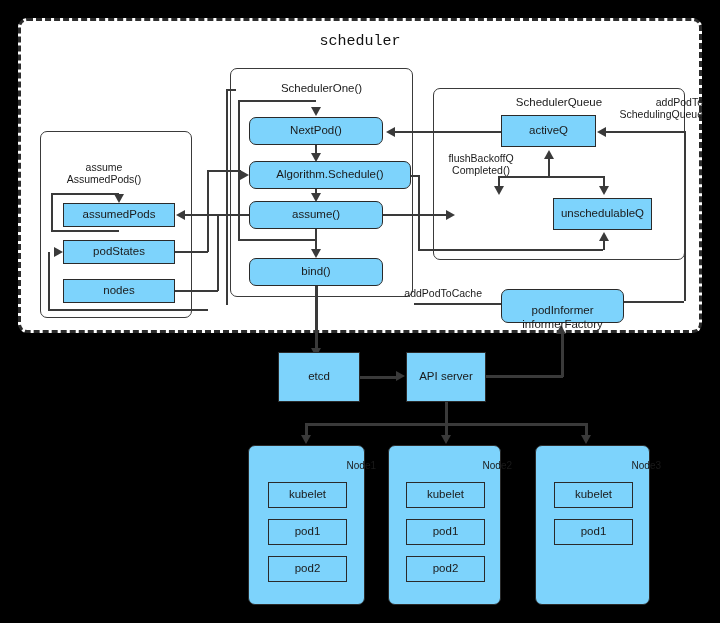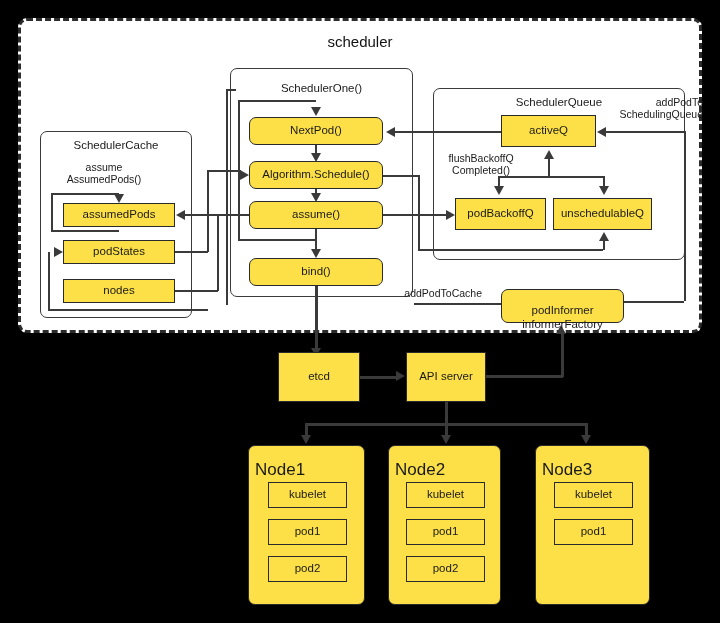--- a/index.html
+++ b/index.html
@@ -16,21 +16,21 @@
   #canvas {
     position: relative;
     width: 720px;
     height: 623px;
     background: #000000;
   }
 
   
   .box {
     position: absolute;
-    background: #fde047;
+    background: #7dd3fc;
     border: 1.6px solid #2a2a2a;
     box-sizing: border-box;
     color: #1a1a1a;
     font-size: 11.5px;
     line-height: 1.18;
     display: flex;
     align-items: center;
     justify-content: center;
     text-align: center;
     z-index: 6;
@@ -67,20 +67,21 @@
     z-index: 1;
   }
   #scheduler-title {
     position: absolute;
     left: 18px; top: 33px;
     width: 684px;
     text-align: center;
     font-size: 15px;
     color: #121212;
     z-index: 8;
+    font-family: Liberation Mono, monospace;
   }
 
   
 
   
   .ln {           
     position: absolute;
     background: #3a3a3a;
     z-index: 4;
   }
@@ -107,43 +108,43 @@
     white-space: pre-line;
     text-align: center;
     z-index: 9;
     background: transparent;
   }
   .edge-label.right-al { text-align: right; }
 
   .node-title {
     position: absolute;
     width: 100%;
-    text-align: left;
-    font-size: 17px;
+    text-align: right;
+    font-size: 10px;
     color: #1a1a1a;
     top: 14px;
-    left: 6px;
+    left: 12px;
   }
 </style>
 </head>
 <body>
 
 <div id="canvas">
 
   <div id="scheduler-plate"></div>
   <div id="scheduler-title">scheduler</div>
 
   <div class="container-box" style="left:230px; top:68px; width:183px; height:229px;"></div>
   <div class="container-title" style="left:230px; top:82px; width:183px;">SchedulerOne()</div>
 
   <div class="box round" style="left:249px; top:117px; width:134px; height:28px;">
     <span>NextPod()</span>
   </div>
 
-  <div class="box round" style="left:249px; top:161px; width:134px; height:28px;">
+  <div class="box round" style="left:249px; top:161px; width:162px; height:28px;">
     <span>Algorithm.Schedule()</span>
   </div>
 
   <div class="box round" style="left:249px; top:201px; width:134px; height:28px;">
     <span>assume()</span>
   </div>
 
   <div class="box round" style="left:249px; top:258px; width:134px; height:28px;">
     <span>bind()</span>
   </div>
@@ -164,21 +165,20 @@
 
   <div class="arw right" style="left:240px; top:169.5px;"></div>
 
   <div class="ln v" style="left:226px; top:89px; height:216px;"></div>
   <div class="ln h" style="left:226px; top:89px; width:10px;"></div>
 
   <div class="ln thick v" style="left:315px; top:286px; height:66px;"></div>
   <div class="arw down" style="left:310.5px; top:348px;"></div>
 
   <div class="container-box" style="left:40px; top:131px; width:152px; height:187px;"></div>
-  <div class="container-title" style="left:40px; top:139px; width:152px;">SchedulerCache</div>
 
   <div class="edge-label" style="left:44px; top:161px; width:120px;">assume
 AssumedPods()</div>
 
   <div class="box sharp" style="left:63px; top:203px; width:112px; height:24px;">
     <span>assumedPods</span>
   </div>
   <div class="box sharp" style="left:63px; top:240px; width:112px; height:24px;">
     <span>podStates</span>
   </div>
@@ -203,23 +203,20 @@
   <div class="ln h" style="left:207px; top:170px; width:34px;"></div>
 
   <div class="ln h" style="left:175px; top:290px; width:43px;"></div>
   <div class="ln v" style="left:217px; top:214px; height:77px;"></div>
 
   <div class="container-box" style="left:433px; top:88px; width:252px; height:172px;"></div>
   <div class="container-title" style="left:433px; top:96px; width:252px;">SchedulerQueue</div>
 
   <div class="box sharp" style="left:501px; top:115px; width:95px; height:32px;">
     <span>activeQ</span>
-  </div>
-  <div class="box sharp" style="left:455px; top:198px; width:91px; height:32px;">
-    <span>podBackoffQ</span>
   </div>
   <div class="box sharp" style="left:553px; top:198px; width:99px; height:32px;">
     <span>unschedulableQ</span>
   </div>
 
   <div class="edge-label right-al" style="left:603px; top:96px; width:100px;">addPodTo
 SchedulingQueue</div>
   <div class="edge-label" style="left:434px; top:152px; width:94px;">flushBackoffQ
 Completed()</div>
 

